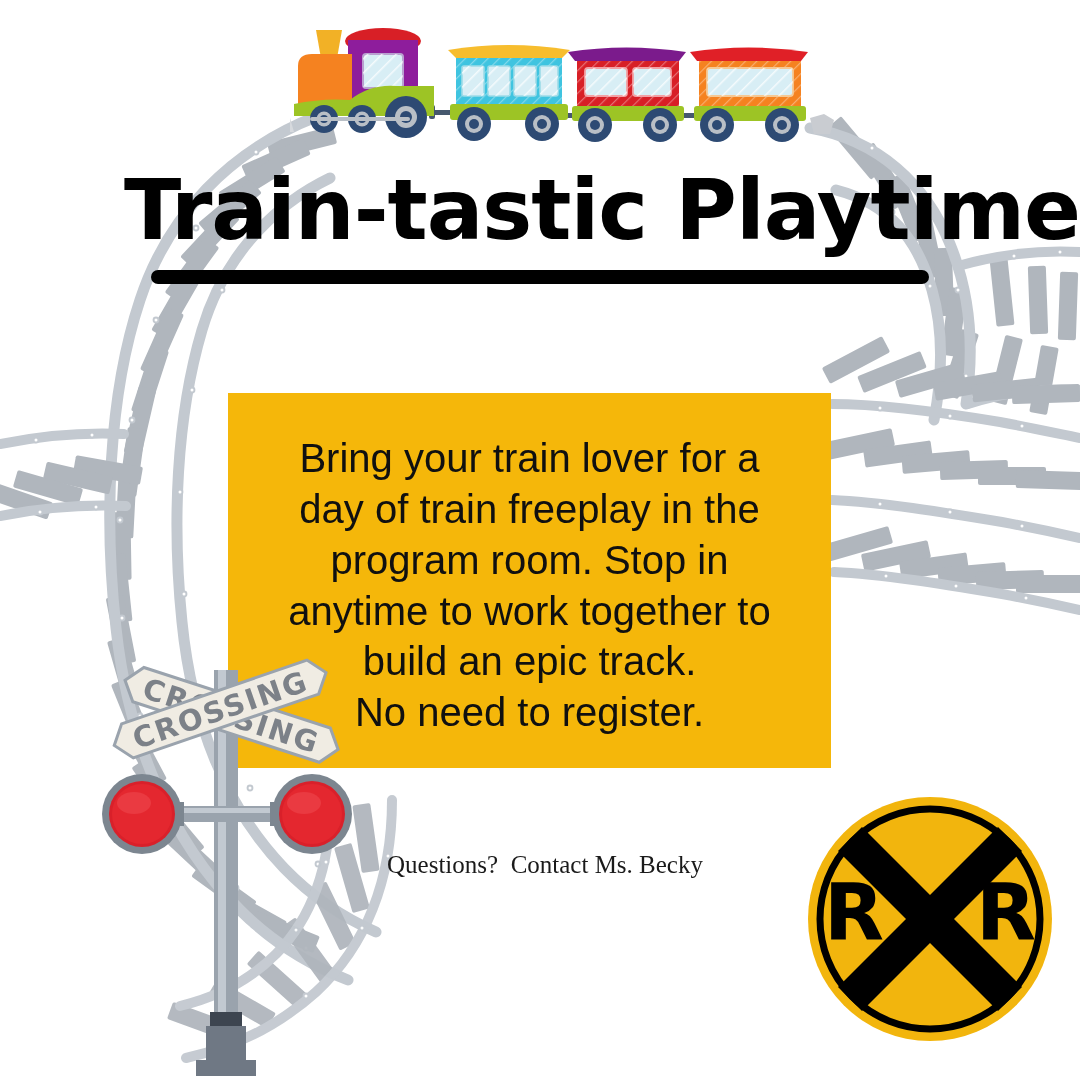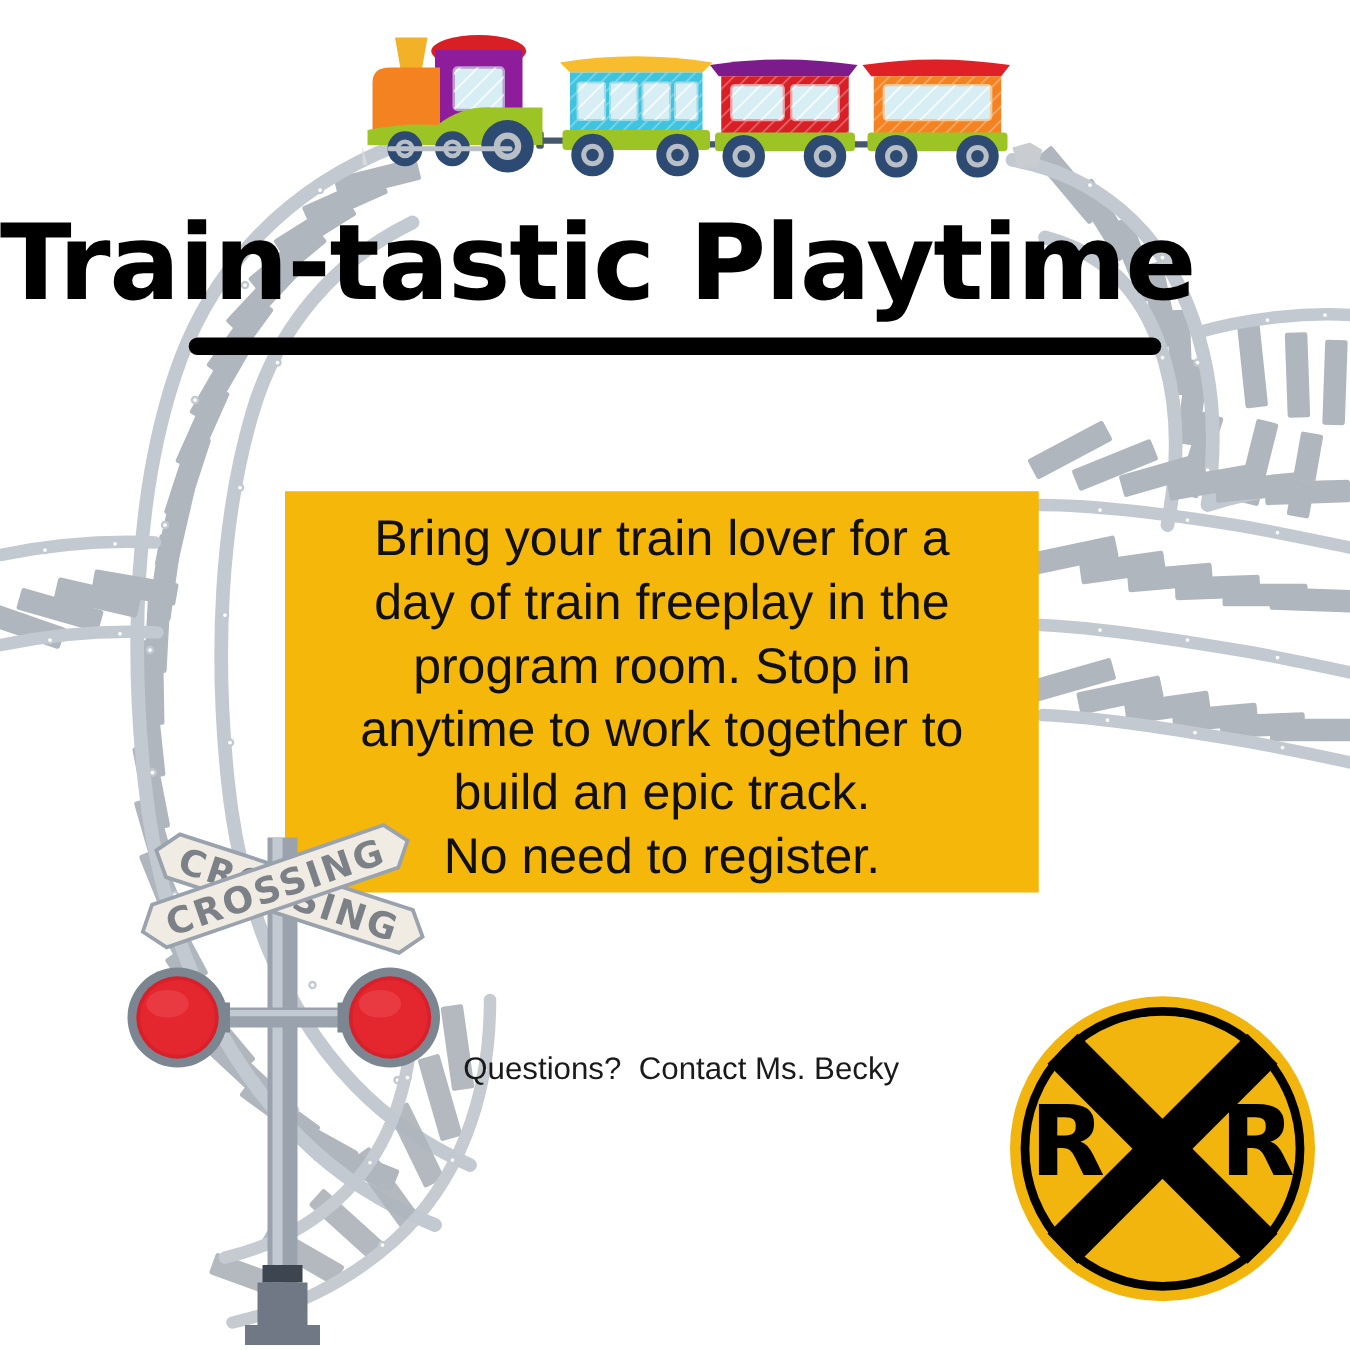--- a/index.html
+++ b/index.html
@@ -35,21 +35,21 @@
     width: 560px;
     height: 132px;
   }
 
   
   .title-block {
     position: absolute;
     left: 0;
     top: 168px;
     width: 1080px;
-    text-align: left;
+    text-align: right;
   }
   .title-text {
     font-family: "DejaVu Sans", sans-serif;
     font-weight: bold;
     font-size: 84px;
     letter-spacing: -1px;
     color: #000000;
     line-height: 1;
     margin: 0;
     white-space: nowrap;
@@ -61,21 +61,21 @@
     border-radius: 7px;
     margin: 18px auto 0 auto;
   }
 
   
   .message-box {
     position: absolute;
     left: 228px;
     top: 393px;
     width: 603px;
-    height: 321px;
+    height: 375px;
     background: #f5b70a;
     box-sizing: border-box;
     padding: 20px 14px 10px 14px;
     display: flex;
     align-items: center;
     justify-content: center;
     z-index: 6;
   }
   .message-text {
     font-family: "Liberation Sans", sans-serif;
@@ -90,25 +90,25 @@
   
   .contact-block {
     position: absolute;
     left: 275px;
     top: 838px;
     width: 540px;
     text-align: center;
     z-index: 7;
   }
   .contact-line {
-    font-family: Liberation Sans, sans-serif;
+    font-family: Liberation Serif, serif;
     font-size: 25px;
     line-height: 1.36;
     color: #1a1a1a;
-    margin: 0;
+    margin: 10px;
     white-space: pre;
   }
 
   
   .crossbuck {
     position: absolute;
     left: 98px;
     top: 630px;
     width: 260px;
     height: 450px;

